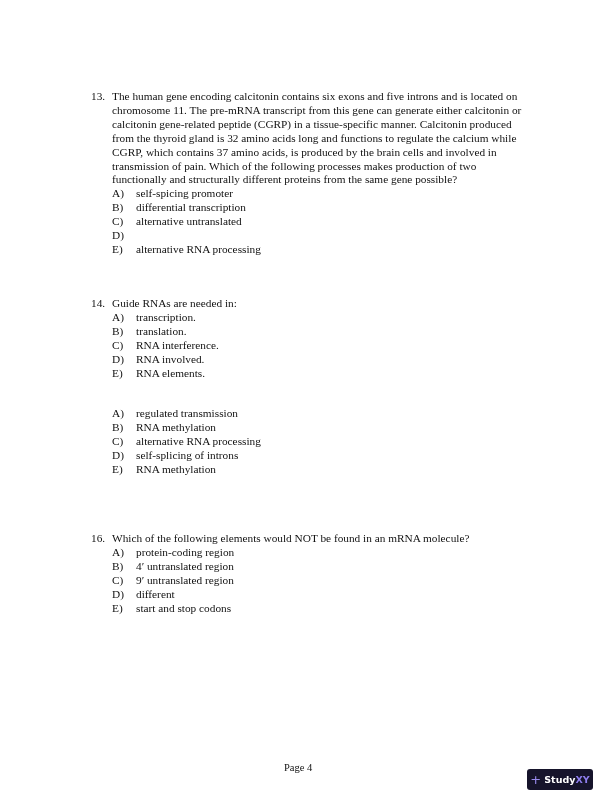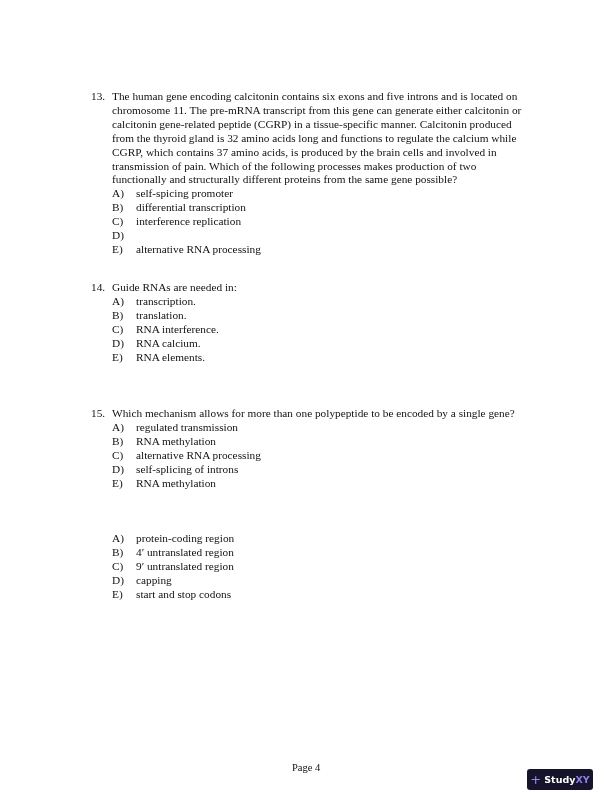--- a/index.html
+++ b/index.html
@@ -6,21 +6,21 @@
   body { width: 612px; height: 792px; position: relative; overflow: hidden;
          font-family: "Liberation Serif", "DejaVu Serif", serif; color: #111; }
   .page { position: absolute; left: 0; top: 0; width: 612px; height: 792px; margin-top: 17px; }
   .question { position: absolute; left: 91px; width: 440px; font-size: 11.3px; line-height: 13.9px; }
   .q-stem { display: flex; }
   .q-num { width: 21px; flex: none; }
   .q-text { flex: 1; }
   .options { margin-left: 21px; }
   .option { display: flex; }
   .opt-letter { width: 24px; flex: none; }
-  .page-number { position: absolute; left: 292px; top: 745px; font-size: 10.5px; }
+  .page-number { position: absolute; left: 284px; top: 745px; font-size: 10.5px; }
   .badge { position: absolute; left: 527px; top: 752px; width: 66px; height: 21px;
            background: #16142b; border-radius: 3px; display: flex; align-items: center;
            justify-content: center; font-family: "DejaVu Sans", sans-serif; font-size: 9.5px;
            font-weight: bold; color: #ffffff; }
   .badge .plus { color: #9b8cf0; font-weight: normal; font-size: 13px; margin-right: 3px; line-height: 1; }
   .badge .xy { color: #8f7ff0; }
 </style>
 </head>
 <body>
 
@@ -35,66 +35,62 @@
       <div class="option">
           <span class="opt-letter">A)</span>
           <span>self-spicing promoter</span>
         </div>
       <div class="option">
           <span class="opt-letter">B)</span>
           <span>differential transcription</span>
         </div>
       <div class="option">
           <span class="opt-letter">C)</span>
-          <span>interference replication</span>
+          <span>alternative untranslated</span>
         </div>
       <div class="option">
           <span class="opt-letter">D)</span>
         </div>
       <div class="option">
           <span class="opt-letter">E)</span>
           <span>alternative RNA processing</span>
         </div>
     </div>
   </div>
 
-  <div class="question" style="top:264px;">
+  <div class="question" style="top:280px;">
     <div class="q-stem">
       <span class="q-num">14.</span>
       <span class="q-text">Guide RNAs are needed in:</span>
     </div>
     <div class="options">
       <div class="option">
           <span class="opt-letter">A)</span>
           <span>transcription.</span>
         </div>
       <div class="option">
           <span class="opt-letter">B)</span>
           <span>translation.</span>
         </div>
       <div class="option">
           <span class="opt-letter">C)</span>
           <span>RNA interference.</span>
         </div>
       <div class="option">
           <span class="opt-letter">D)</span>
-          <span>RNA calcium.</span>
+          <span>RNA involved.</span>
         </div>
       <div class="option">
           <span class="opt-letter">E)</span>
           <span>RNA elements.</span>
         </div>
     </div>
   </div>
 
   <div class="question" style="top:390px;">
-    <div class="q-stem">
-      <span class="q-num">15.</span>
-      <span class="q-text">Which mechanism allows for more than one polypeptide to be encoded by a single gene?</span>
-    </div>
     <div class="options">
       <div class="option">
           <span class="opt-letter">A)</span>
           <span>regulated transmission</span>
         </div>
       <div class="option">
           <span class="opt-letter">B)</span>
           <span>RNA methylation</span>
         </div>
       <div class="option">
@@ -106,36 +102,40 @@
           <span>self-splicing of introns</span>
         </div>
       <div class="option">
           <span class="opt-letter">E)</span>
           <span>RNA methylation</span>
         </div>
     </div>
   </div>
 
   <div class="question" style="top:515px;">
+    <div class="q-stem">
+      <span class="q-num">16.</span>
+      <span class="q-text">Which of the following elements would NOT be found in an mRNA molecule?</span>
+    </div>
     <div class="options">
       <div class="option">
           <span class="opt-letter">A)</span>
           <span>protein-coding region</span>
         </div>
       <div class="option">
           <span class="opt-letter">B)</span>
           <span>4′ untranslated region</span>
         </div>
       <div class="option">
           <span class="opt-letter">C)</span>
           <span>9′ untranslated region</span>
         </div>
       <div class="option">
           <span class="opt-letter">D)</span>
-          <span>capping</span>
+          <span>different</span>
         </div>
       <div class="option">
           <span class="opt-letter">E)</span>
           <span>start and stop codons</span>
         </div>
     </div>
   </div>
 
   <div class="page-number">Page 4</div>
 

